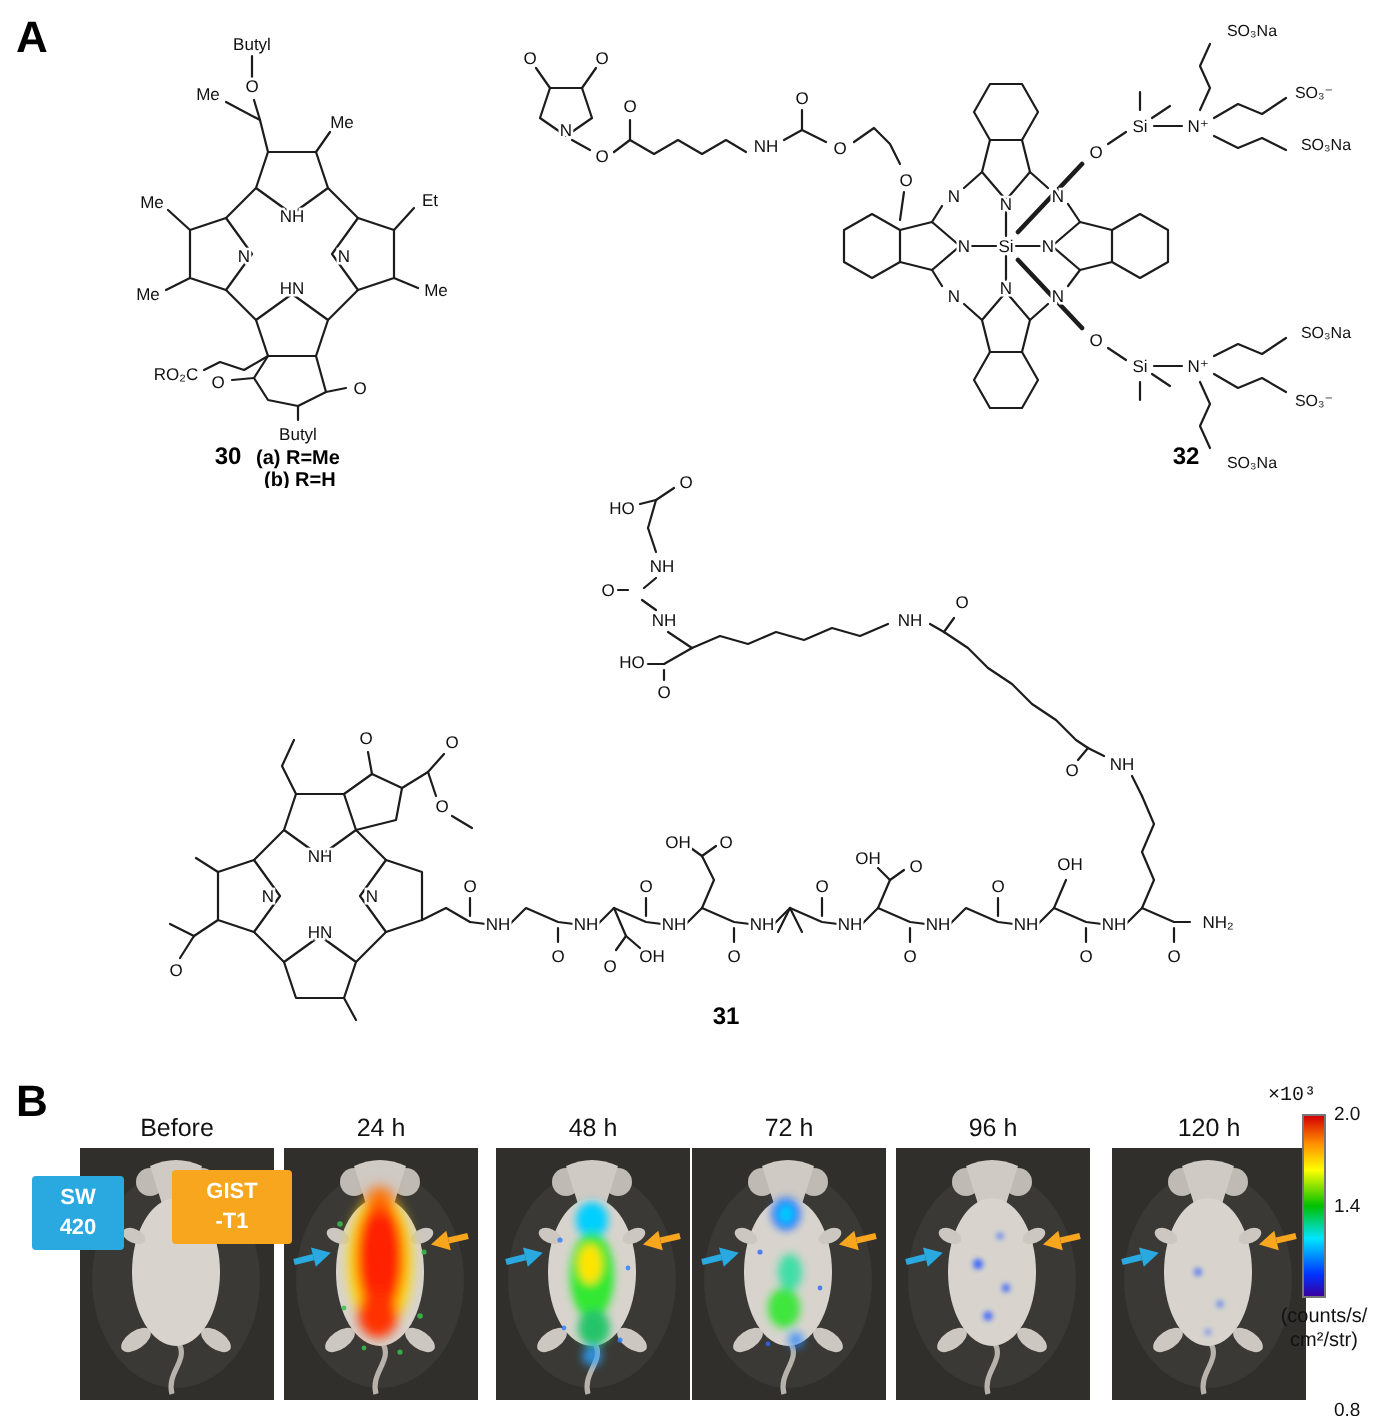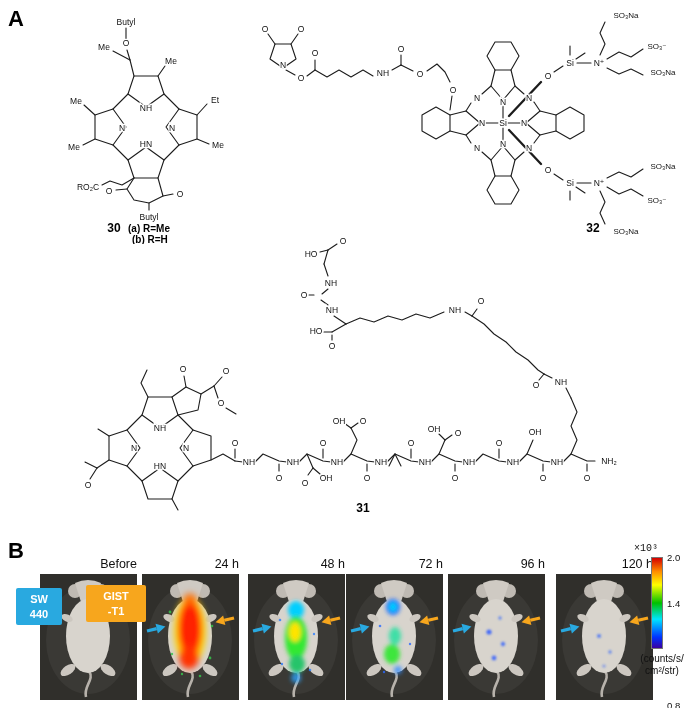--- a/index.html
+++ b/index.html
@@ -13,21 +13,21 @@
   svg text { font-family:"Liberation Sans","DejaVu Sans",sans-serif; }
   .atom { font-size:8.5px; fill:#111; text-anchor:middle;
           paint-order:stroke; stroke:#ffffff; stroke-width:2.6px; }
   .atom-s { font-size:8px; }
   .cnum { font-size:12px; font-weight:bold; fill:#000; text-anchor:middle; }
   .cvar { font-size:10px; font-weight:bold; fill:#000; text-anchor:start; }
   .bond { stroke:#1c1c1c; stroke-width:1.1; fill:none; stroke-linecap:round; stroke-linejoin:round; }
   .bond-bold { stroke-width:2.3; }
   
   .tp { position:absolute; top:554px; width:97px; }
-  .tp-label { text-align:right; font-size:12.5px; color:#111; height:20px; line-height:20px; }
+  .tp-label { text-align:center; font-size:12.5px; color:#111; height:20px; line-height:20px; }
   .mouse-img { width:97px; height:126px; }
   .mouse-img svg { display:block; width:97px; height:126px; }
   .tumor-box { position:absolute; width:46px; height:37px; z-index:6; color:#fff; font-weight:bold;
                font-size:11px; line-height:1.3; display:flex; flex-direction:column; align-items:center;
                justify-content:center; border-radius:2px; text-align:center; }
   .box-sw  { left:16px; top:588px; background:#29a9e0; }
   .box-gist{ left:86px; top:585px; background:#f7a61d; width:60px; }
   .cb-exp   { position:absolute; left:634px; top:543px; font-size:10px; color:#111;font-family:Liberation Mono, monospace; }
   .cb-bar   { position:absolute; left:651px; top:557px; width:12px; height:92px;
               background:linear-gradient(to bottom,#d40000 0%,#ff8c00 15%,#ffff00 30%,#00c000 50%,#00e5ff 68%,#0033ff 88%,#3a00a0 100%);
@@ -482,21 +482,21 @@
       <g transform="translate(92,44) rotate(167)" fill="#f7a61d">
         <rect x="0" y="-1.6" width="10" height="3.2"></rect>
           <polygon points="10,-5 19,0 10,5"></polygon>
       </g>
     </svg>
   </div>
 </div>
 
 <div class="tumor-box box-sw">
   <span>SW</span>
-  <span>440</span>
+  <span>420</span>
 </div>
 <div class="tumor-box box-gist">
   <span>GIST</span>
   <span>-T1</span>
 </div>
 
 <div class="cb-exp">×10³</div>
 <div class="cb-bar"></div>
 <div class="cb-tick t-top">2.0</div>
 <div class="cb-tick t-mid">1.4</div>

